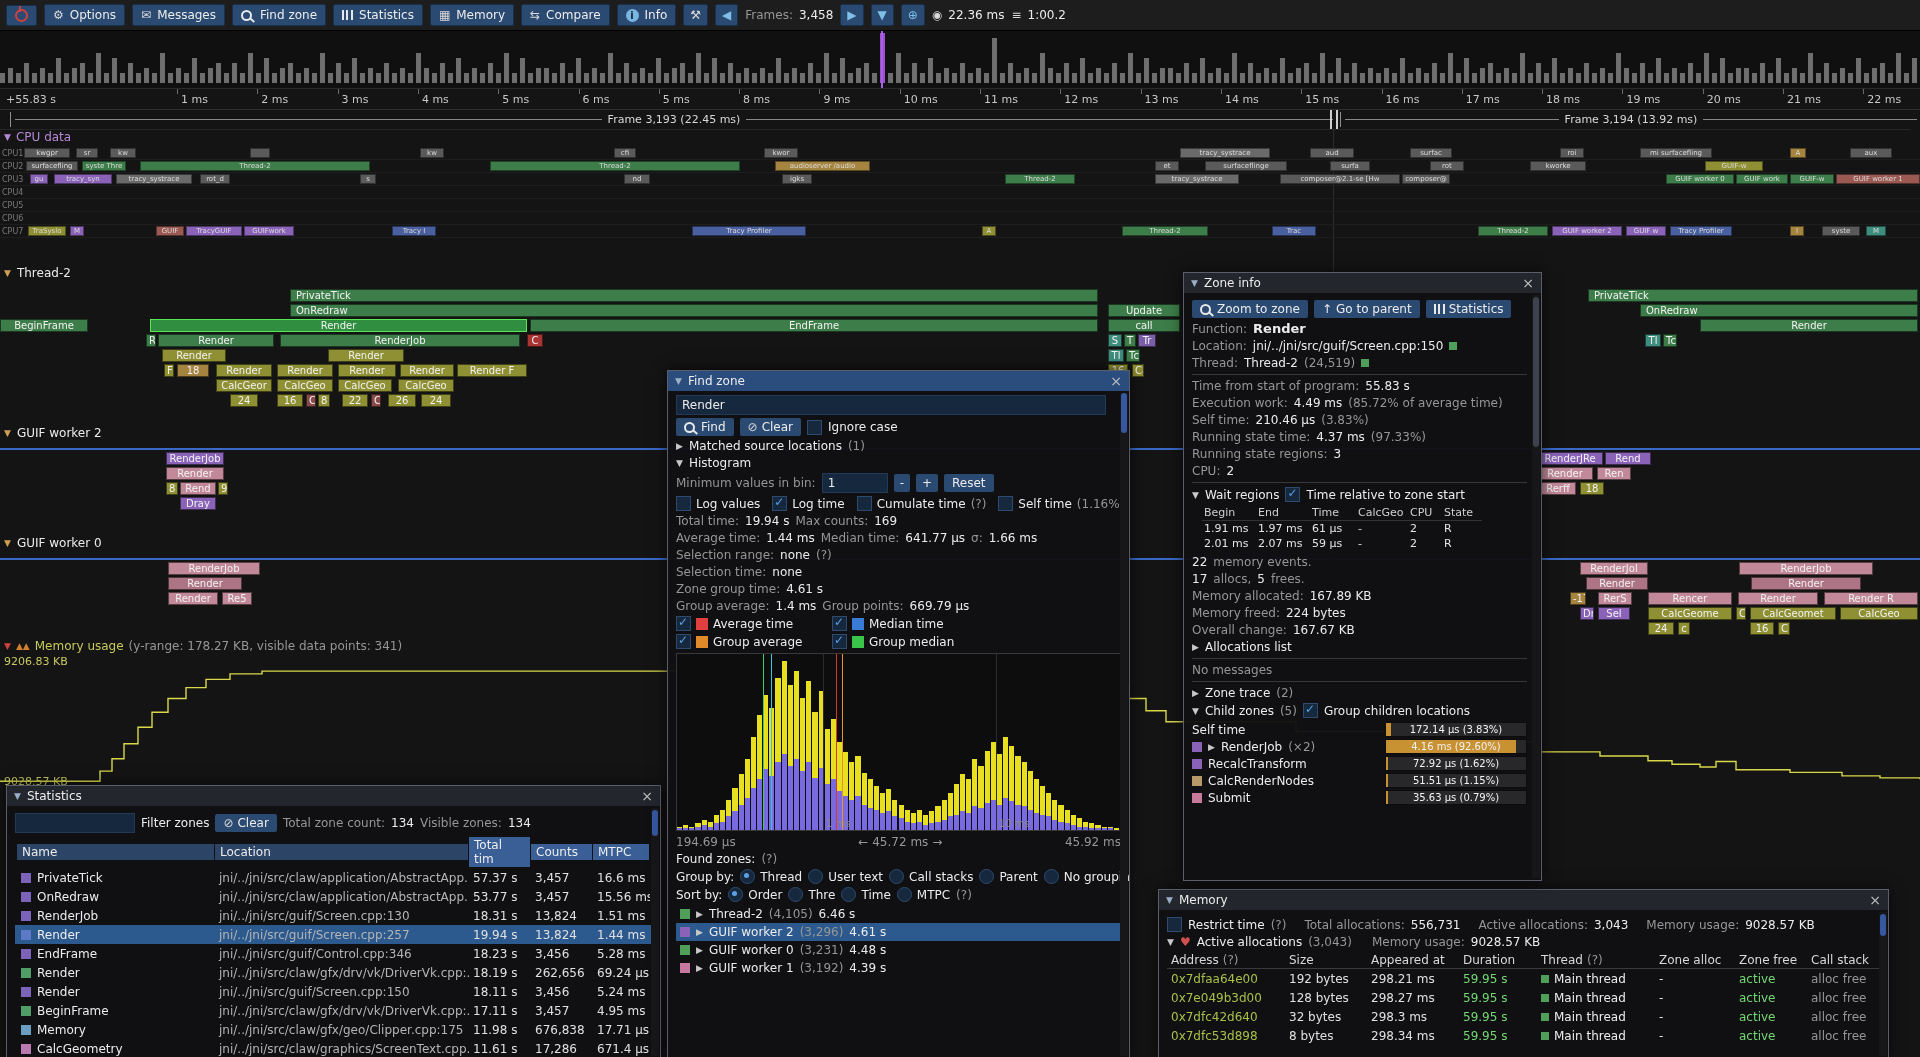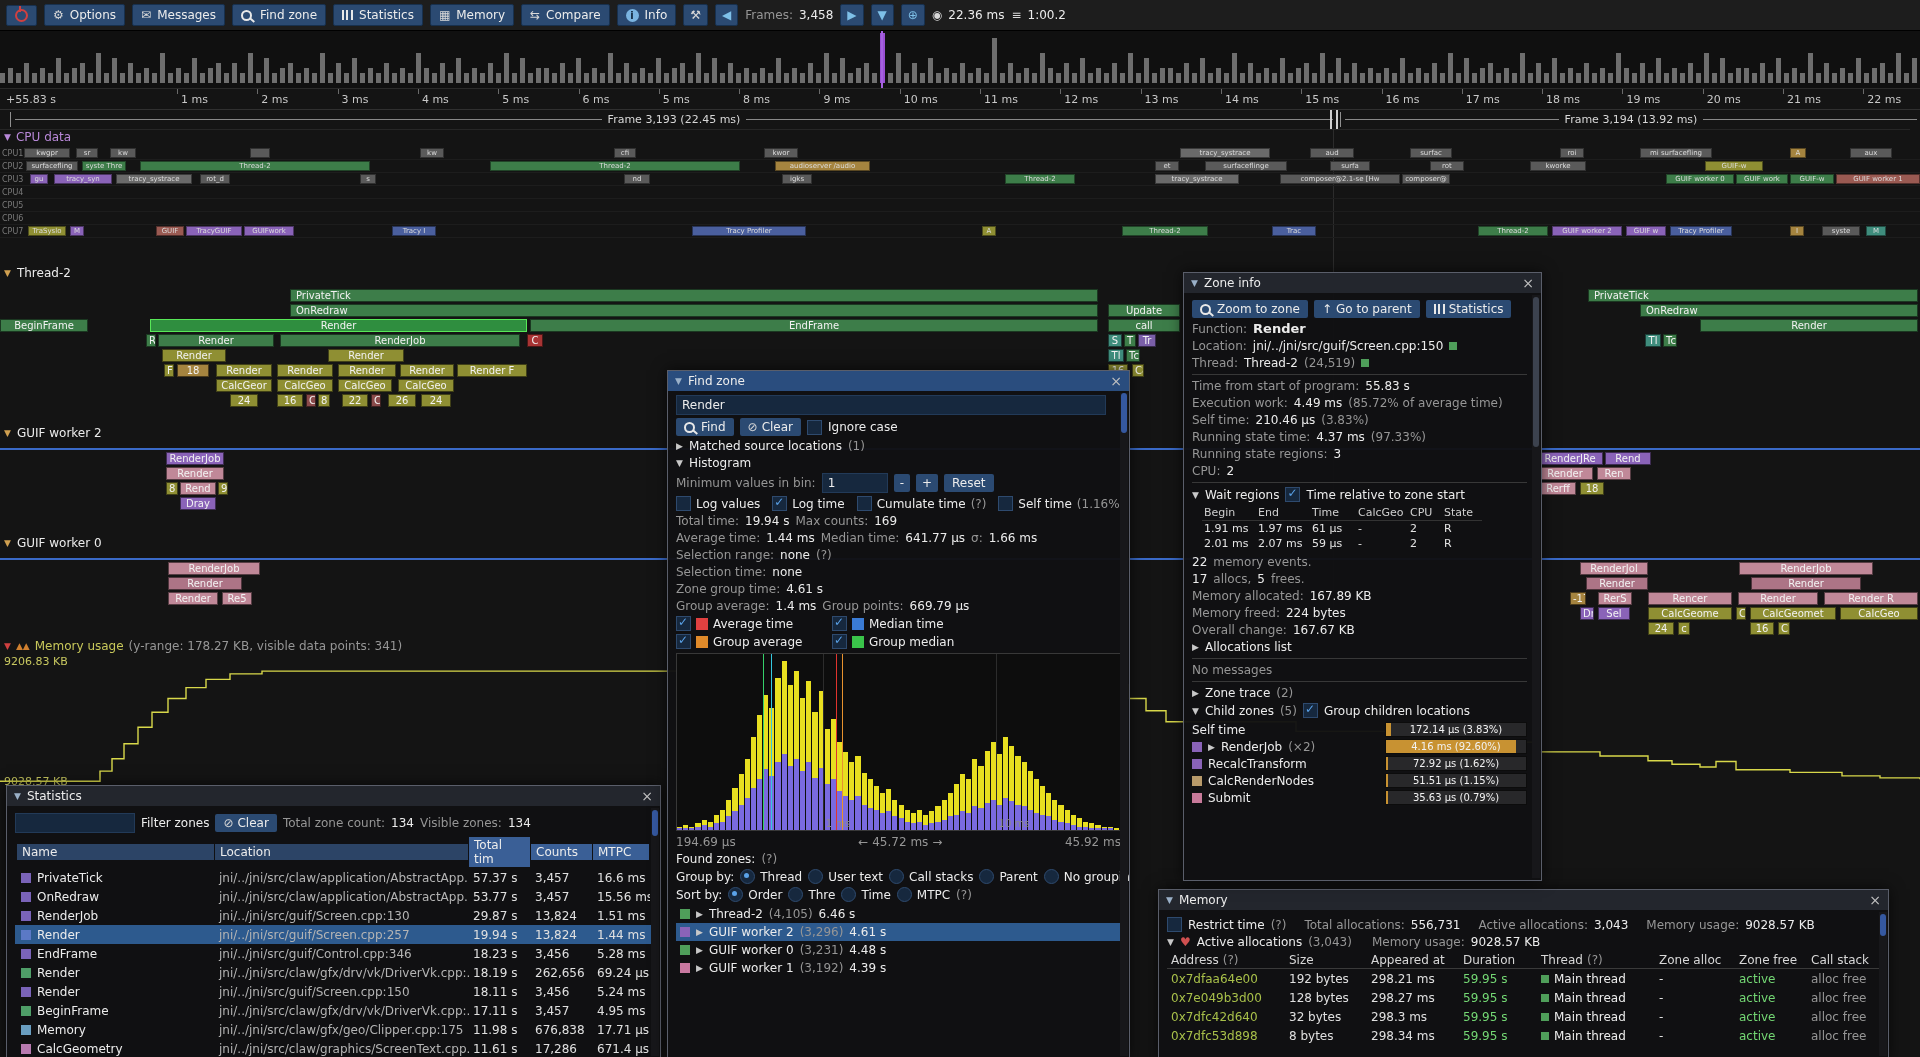--- a/index.html
+++ b/index.html
@@ -762,21 +762,21 @@
             <div class="scell">53.77 s</div>
             <div class="scell">3,457</div>
             <div class="scell">15.56 ms</div>
           </div>
           <div class="srow">
             <div class="scell sname">
               <div class="gsq" style="background: rgb(122, 99, 184);"></div>
               <span class="val">RenderJob</span>
             </div>
             <div class="scell sloc">jni/../jni/src/guif/Screen.cpp:130</div>
-            <div class="scell">29.87 s</div>
+            <div class="scell">18.31 s</div>
             <div class="scell">13,824</div>
             <div class="scell">1.51 ms</div>
           </div>
           <div class="srow ssel">
             <div class="scell sname">
               <div class="gsq" style="background: rgb(91, 121, 198);"></div>
               <span class="val">Render</span>
             </div>
             <div class="scell sloc">jni/../jni/src/guif/Screen.cpp:257</div>
             <div class="scell">19.94 s</div>

